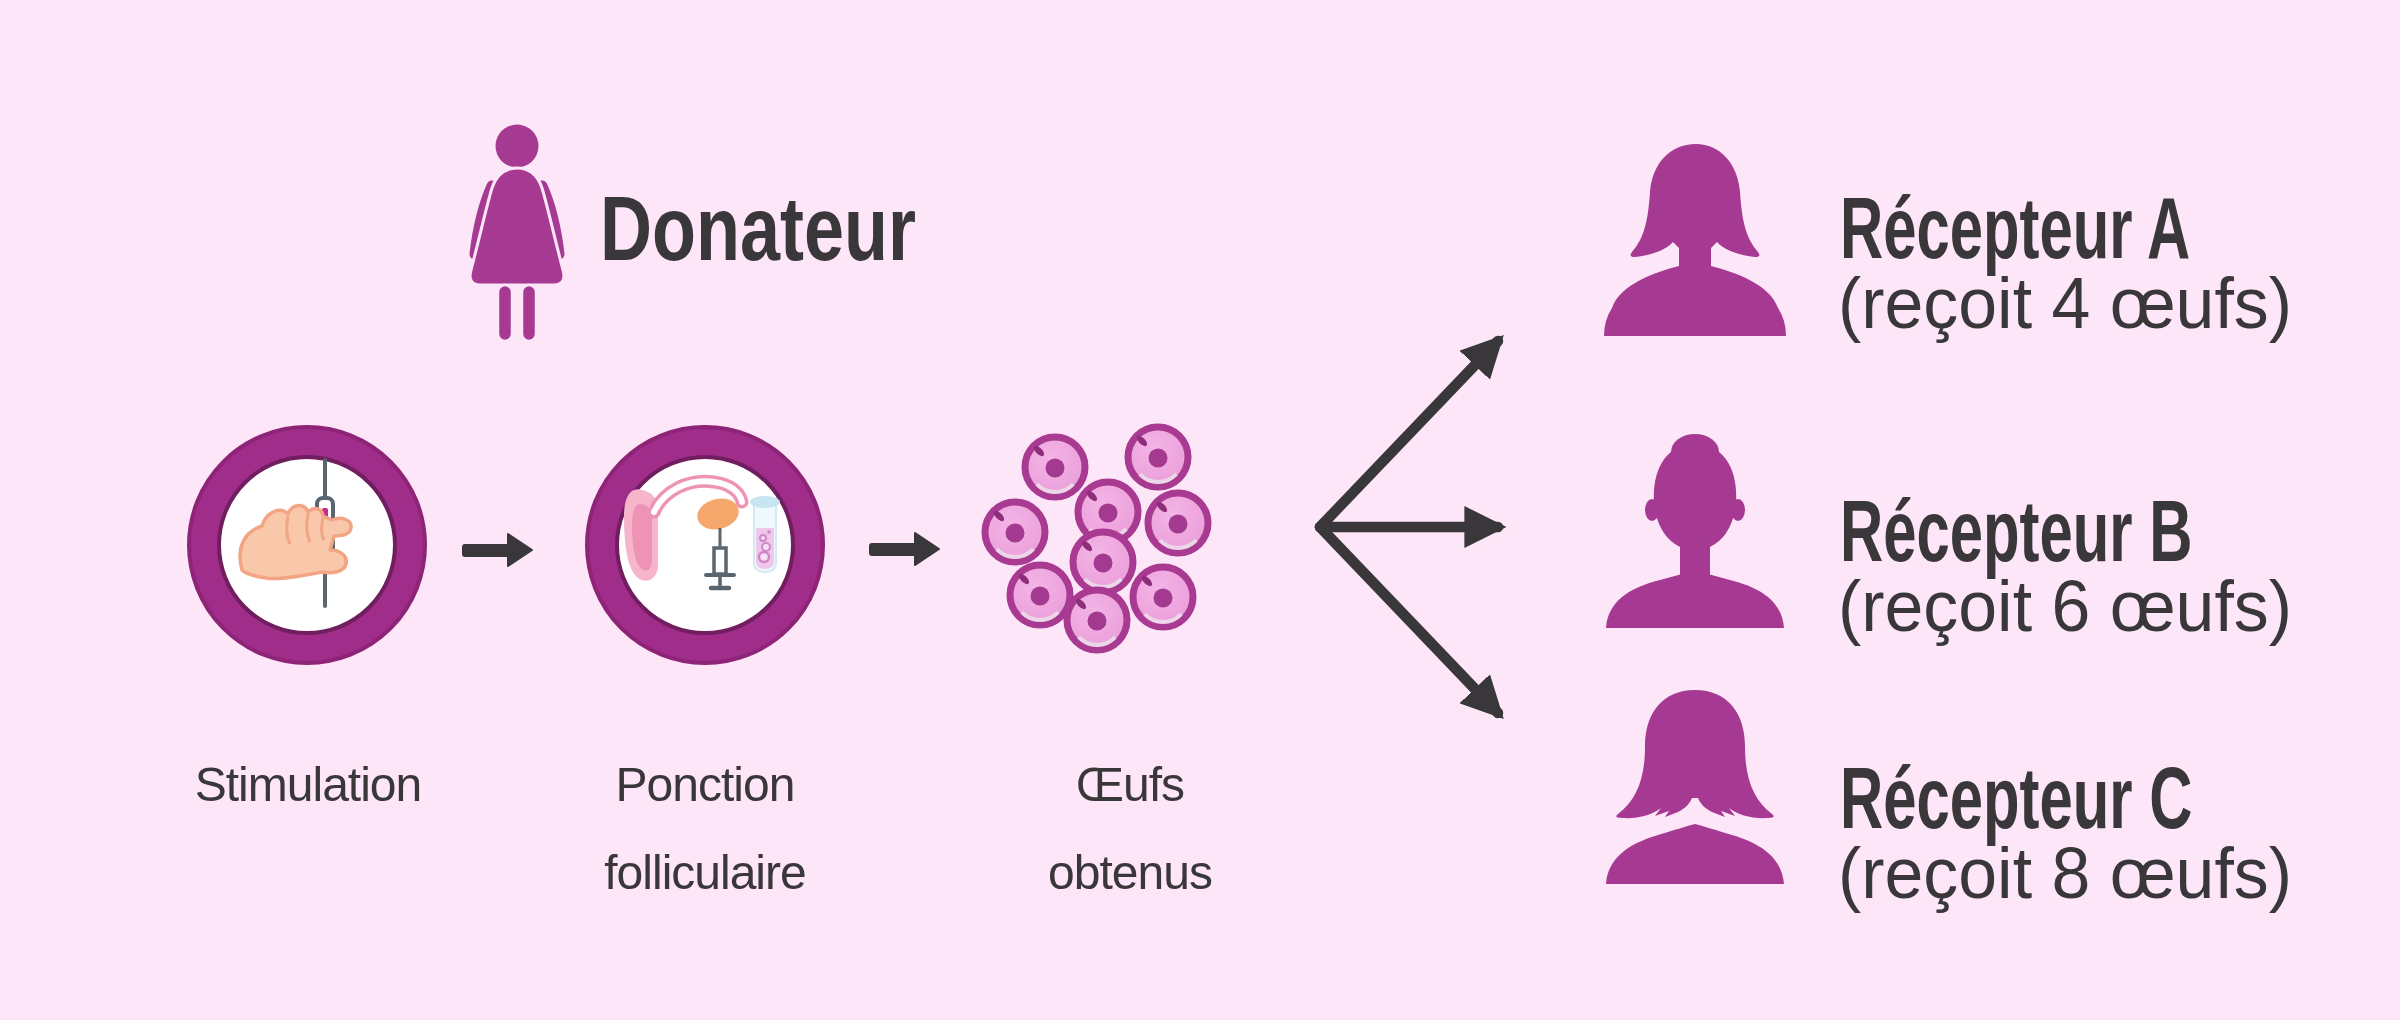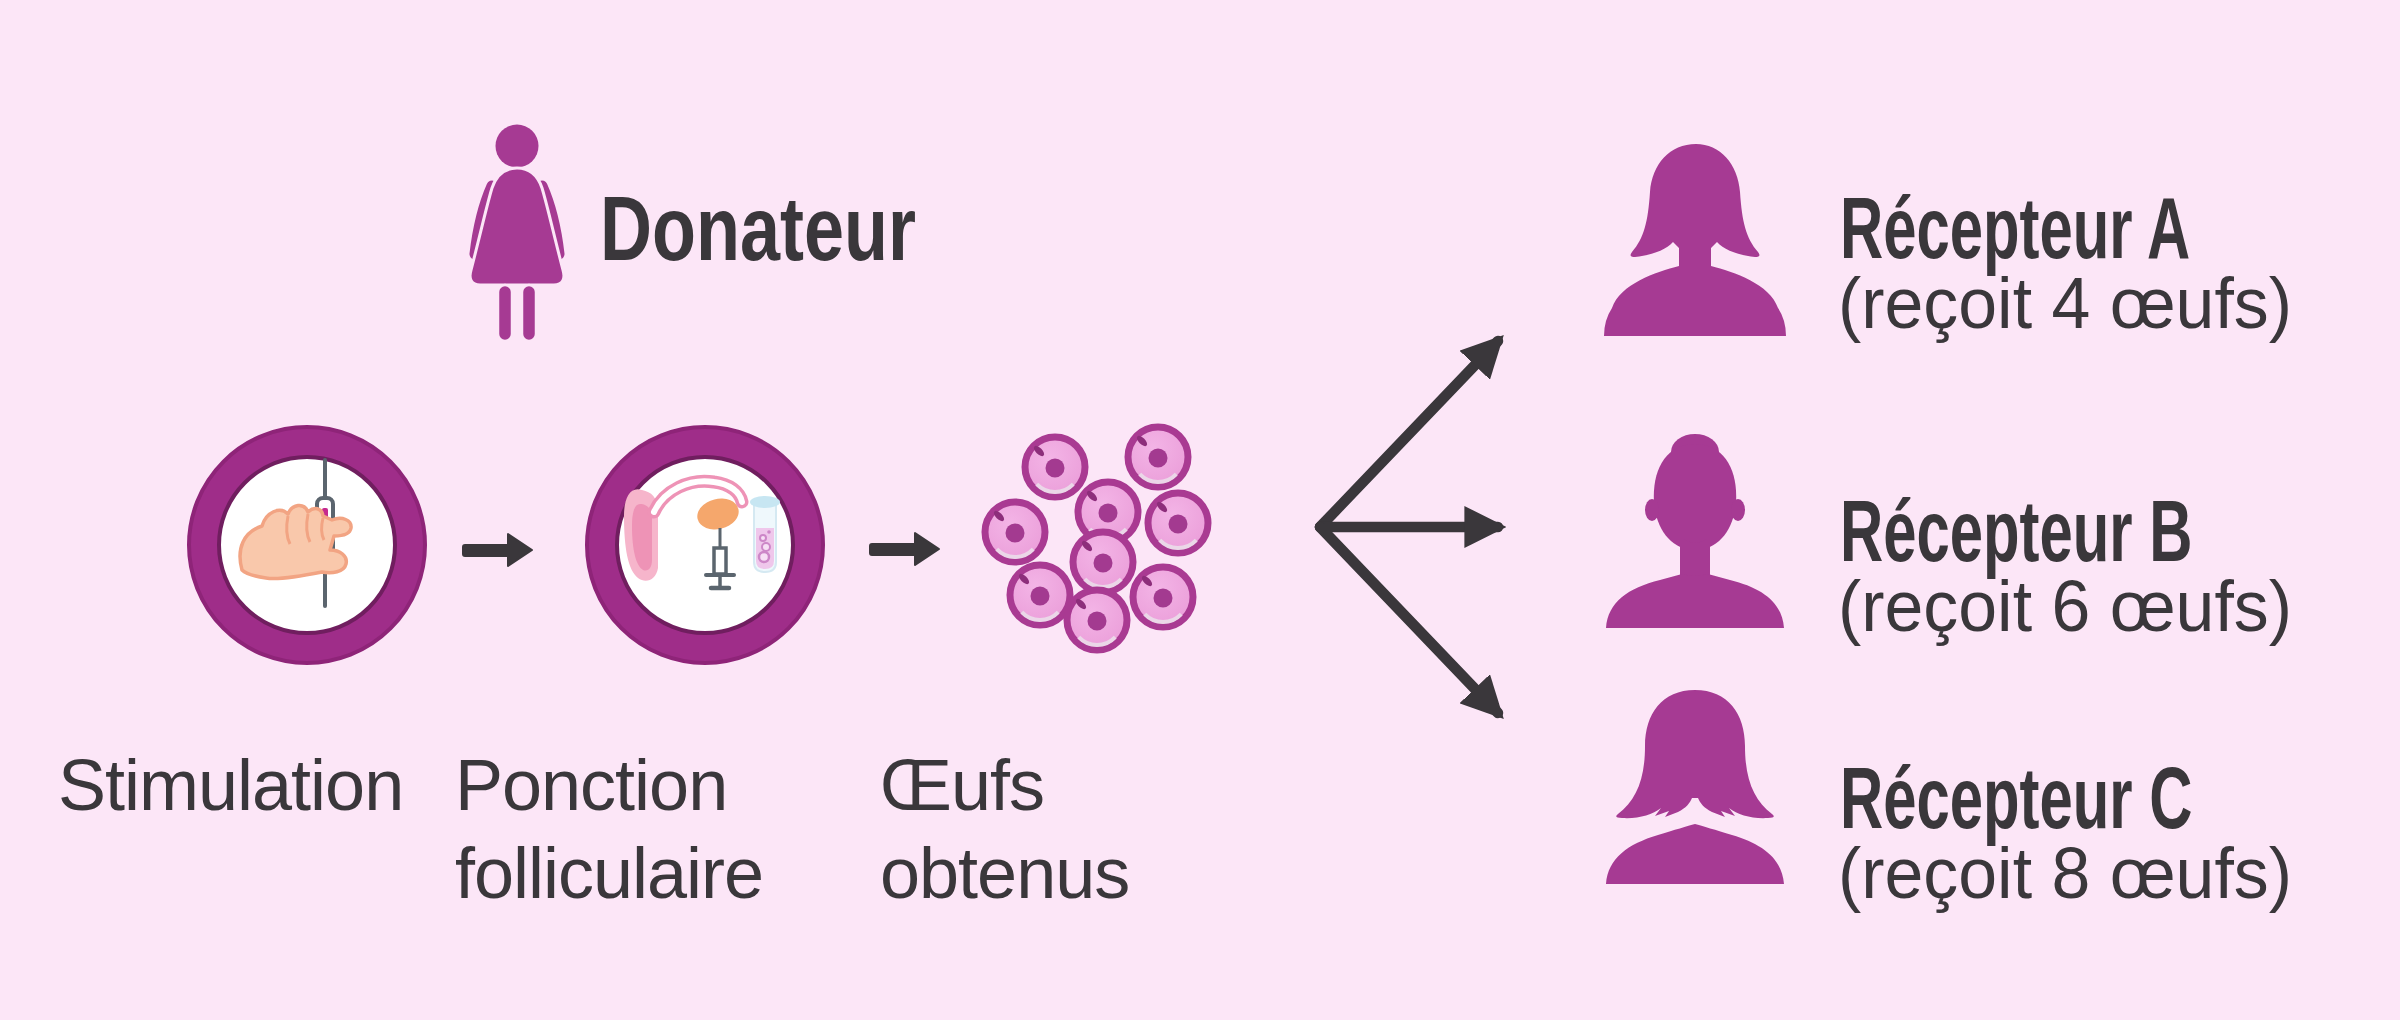--- a/index.html
+++ b/index.html
@@ -9,21 +9,21 @@
     font-family:"Liberation Sans", sans-serif;
     color:#3A373B;
     text-decoration:underline;
   }
   .abs{position:absolute;}
   .donor-label{
     font-size:90px; font-weight:700; line-height:90px; white-space:nowrap;
     transform:scaleX(0.80); transform-origin:left center;
   }
   .step-label{
-    width:500px; font-size:72px; line-height:88px;
+    width:500px; text-align:center; font-size:48px; line-height:88px;
     font-weight:400; white-space:nowrap; letter-spacing:-1px;
   }
   .recipient-name{
     font-size:88px; font-weight:700; line-height:88px; white-space:nowrap;
     transform:scaleX(0.68); transform-origin:left center;
   }
   .recipient-note{
     font-size:72px; font-weight:400; line-height:72px; white-space:nowrap;
     transform:scaleX(0.97); transform-origin:left center;
   }

